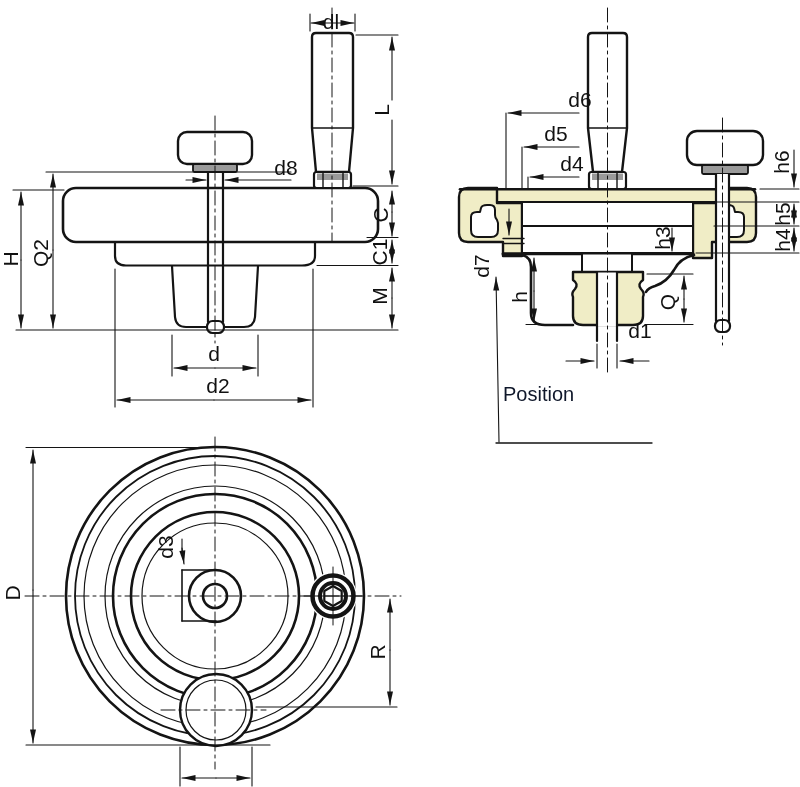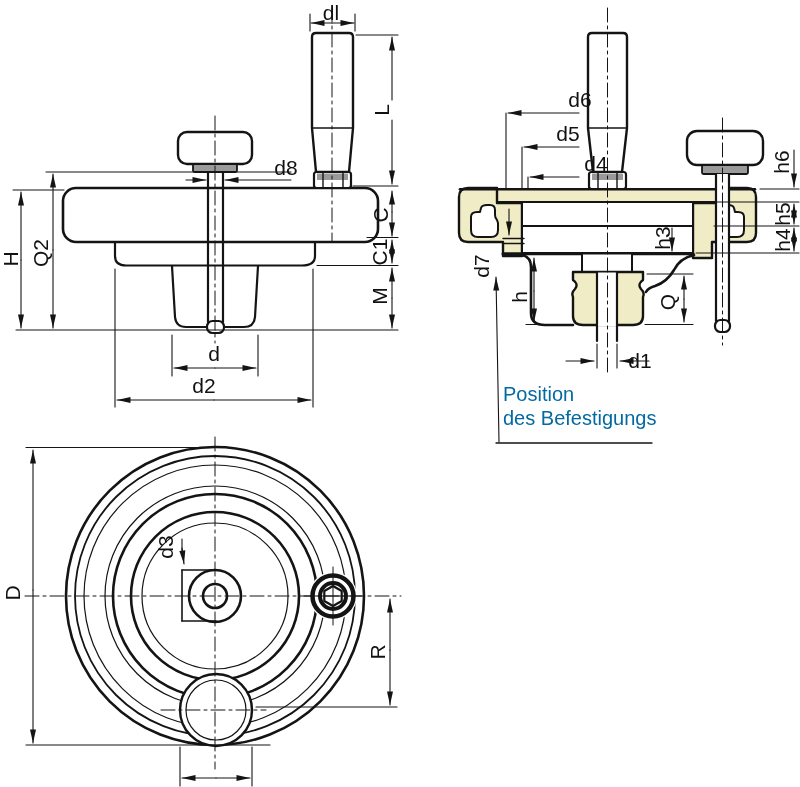--- a/index.html
+++ b/index.html
@@ -2,21 +2,21 @@
 <html><head>
 <meta charset="utf-8">
 <style>
   html,body{margin:0;padding:0;background:#fff;}
   #stage{position:relative;width:800px;height:787px;background:#ffffff;overflow:hidden;
          font-family:"Liberation Sans",sans-serif;}
   svg{position:absolute;left:0;top:0;}
   .lbl{position:absolute;transform:translate(-50%,-50%);font-size:21px;color:#111;
        white-space:nowrap;line-height:1;}
   .rot{transform:translate(-50%,-50%) rotate(-90deg);}
-  .note{position:absolute;font-size:20px;color:#0369a1;line-height:1.18;white-space:nowrap;}
+  .note{position:absolute;font-size:20px;color:#0f172a;line-height:1.18;white-space:nowrap;}
 </style>
 </head>
 <body>
 
 <div id="stage">
 
 <svg width="800" height="787" viewBox="0 0 800 787">
   <defs>
     <marker id="arr" markerUnits="userSpaceOnUse" markerWidth="15" markerHeight="8" refX="14" refY="4" orient="auto">
       <path d="M0.5,1 L14,4 L0.5,7 Z" fill="#141414"></path>
@@ -216,46 +216,45 @@
       <line x1="180" y1="747" x2="180" y2="786"></line>
           <line x1="252" y1="747" x2="252" y2="786"></line>
       <line x1="216" y1="778" x2="182" y2="778" marker-end="url(#arr)"></line>
       <line x1="216" y1="778" x2="250" y2="778" marker-end="url(#arr)"></line>
       <line x1="182" y1="539" x2="182" y2="553"></line>
       <line x1="182" y1="548" x2="184" y2="564" marker-end="url(#arr)"></line>
     </g>
   </g>
 </svg>
 
-  <div class="lbl" style="left:331px;top:12px">dl</div>
+  <div class="lbl" style="left:331px;top:21px">dl</div>
   <div class="lbl rot" style="left:381px;top:110px">L</div>
   <div class="lbl" style="left:286px;top:167px">d8</div>
   <div class="lbl rot" style="left:380px;top:215px">C</div>
   <div class="lbl rot" style="left:379px;top:252px">C1</div>
   <div class="lbl rot" style="left:379px;top:296px">M</div>
   <div class="lbl rot" style="left:10px;top:259px">H</div>
   <div class="lbl rot" style="left:40px;top:253px">Q2</div>
   <div class="lbl" style="left:214px;top:353px">d</div>
-  <div class="lbl" style="left:204px;top:385px">d2</div>
+  <div class="lbl" style="left:218px;top:385px">d2</div>
 
   <div class="lbl" style="left:580px;top:99px">d6</div>
-  <div class="lbl" style="left:568px;top:133px">d5</div>
-  <div class="lbl" style="left:596px;top:163px">d4</div>
+  <div class="lbl" style="left:556px;top:133px">d5</div>
+  <div class="lbl" style="left:572px;top:163px">d4</div>
   <div class="lbl rot" style="left:781px;top:162px">h6</div>
   <div class="lbl rot" style="left:782px;top:214px">h5</div>
   <div class="lbl rot" style="left:782px;top:240px">h4</div>
   <div class="lbl rot" style="left:662px;top:238px">h3</div>
   <div class="lbl rot" style="left:481px;top:266px">d7</div>
   <div class="lbl rot" style="left:519px;top:297px">h</div>
   <div class="lbl rot" style="left:667px;top:302px">Q</div>
-  <div class="lbl" style="left:640px;top:360px">d1</div>
+  <div class="lbl" style="left:640px;top:330px">d1</div>
 
   <div class="note" style="left:503px;top:383px">
     <div>Position</div>
-    <div>des Befestigungs</div>
   </div>
 
   <div class="lbl rot" style="left:12px;top:593px">D</div>
   <div class="lbl rot" style="left:165px;top:547px">d3</div>
   <div class="lbl rot" style="left:377px;top:652px">R</div>
   <div class="lbl" style="left:214px;top:809px">dv</div>
 
 </div>
 
 </body></html>

